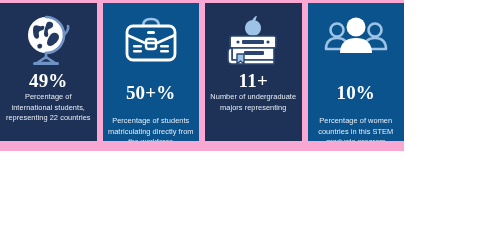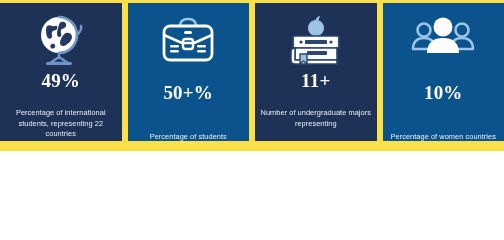--- a/index.html
+++ b/index.html
@@ -8,26 +8,26 @@
     background: #ffffff;
   }
   body {
     width: 504px;
     height: 151px;
     overflow: hidden;
     font-family: "Liberation Sans", sans-serif;
   }
   .stats-strip {
     display: flex;
-    width: 504px;
+    width: 404px;
     height: 151px;
     box-sizing: border-box;
     padding: 3px 0 10px 0;
     gap: 6px;
-    background: #fde047;
+    background: #f9a8d4;
   }
   .stat-card {
     flex: 1 1 0;
     min-width: 0;
     display: flex;
     flex-direction: column;
     align-items: center;
     box-sizing: border-box;
     padding: 8px 5px 6px 5px;
     overflow: hidden;
@@ -48,21 +48,21 @@
     font-family: "Liberation Serif", serif;
     font-weight: 700;
     font-size: 19px;
     line-height: 21px;
     color: #ffffff;
     letter-spacing: 0.2px;
     margin-top: 1px;
     white-space: nowrap;
   }
   .stat-caption {
-    margin-top: 17px;
+    margin-top: 1px;
     font-family: "Liberation Sans", sans-serif;
     font-size: 7.4px;
     line-height: 10.5px;
     color: #e8eef6;
     text-align: center;
     letter-spacing: 0.05px;
     max-width: 112px;
   }
 </style>
 </head>

